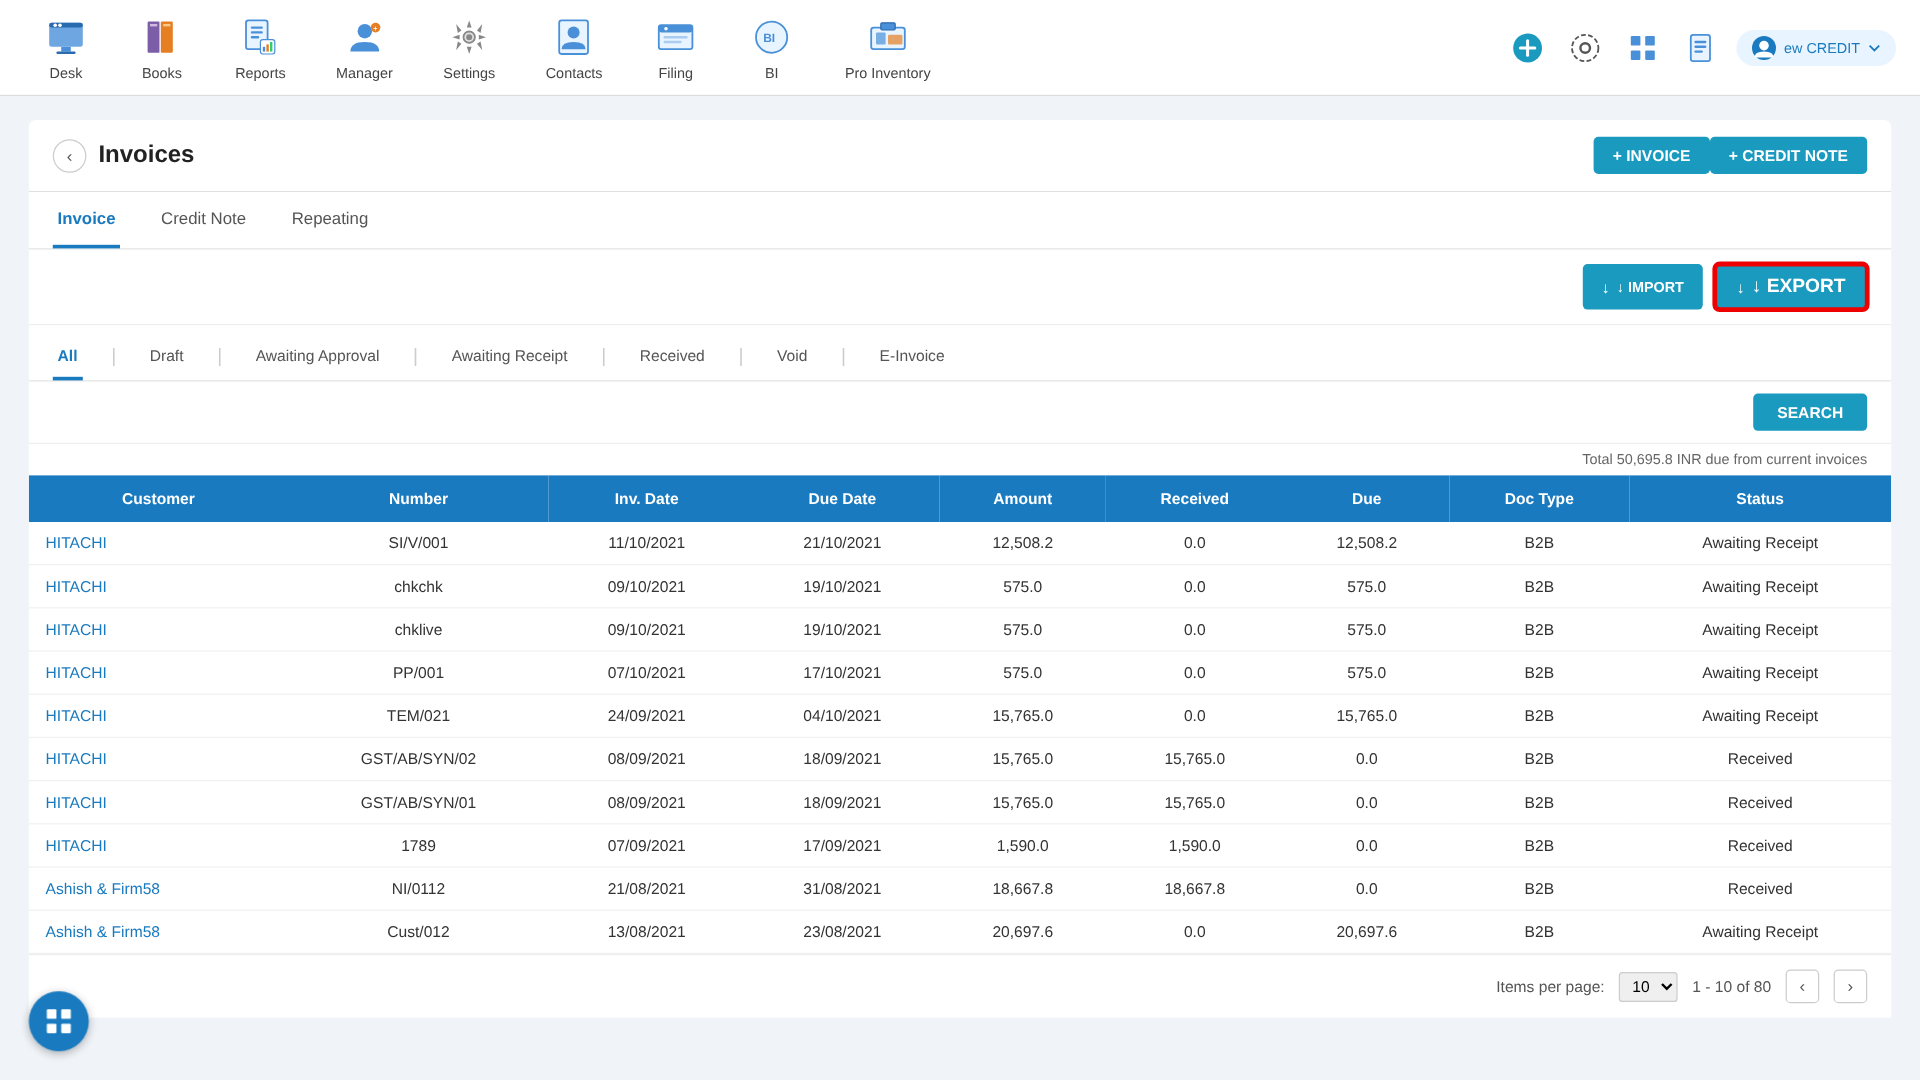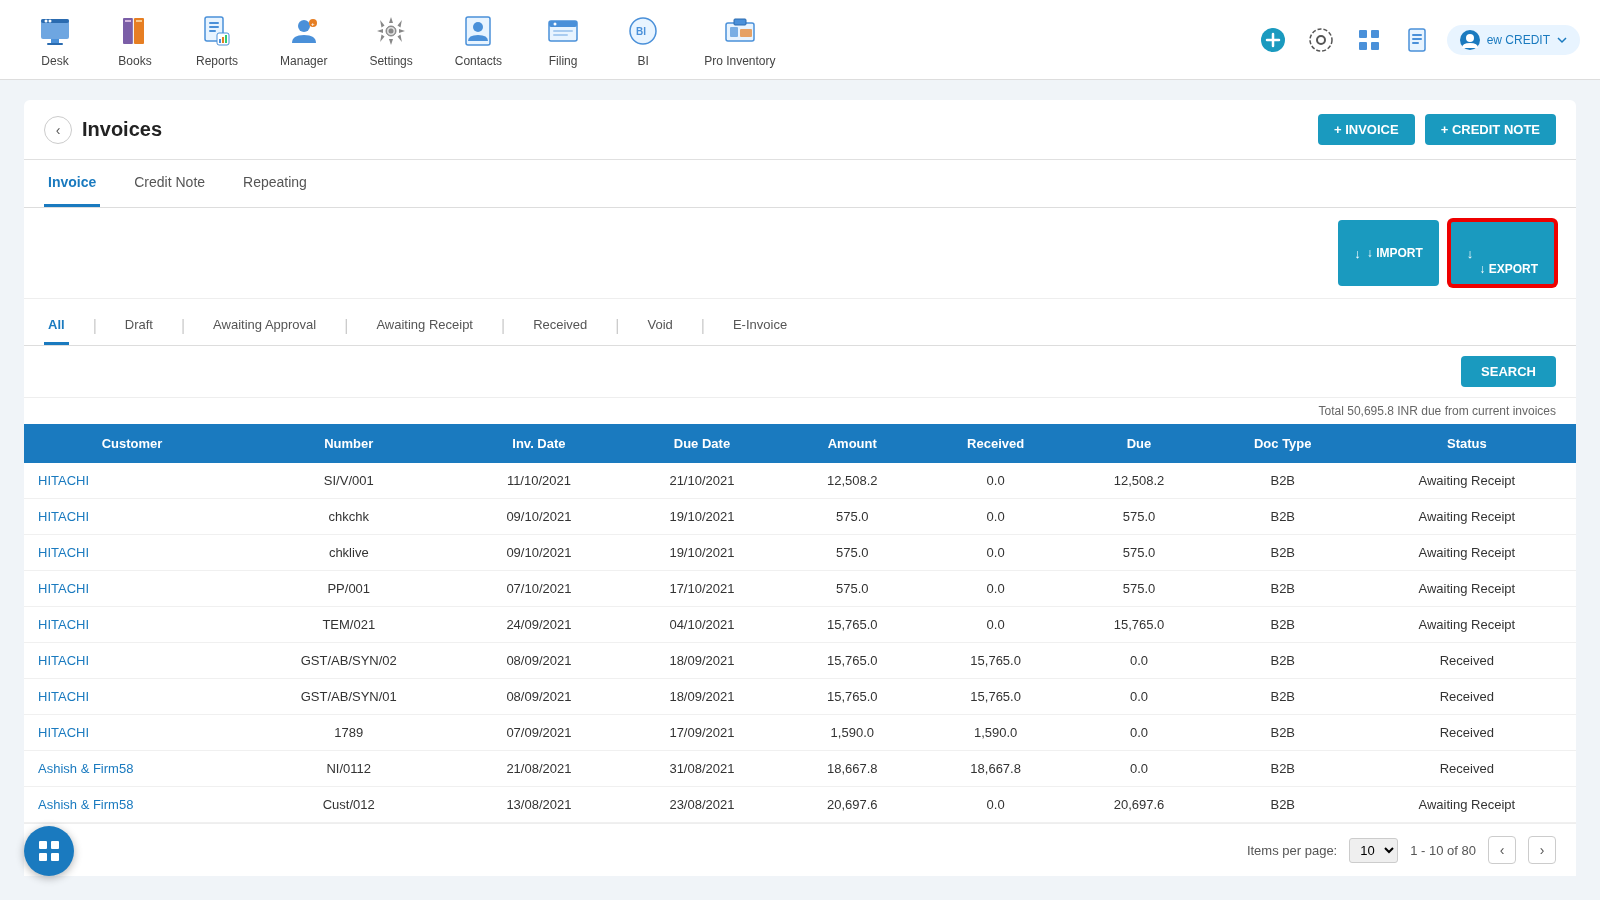--- a/index.html
+++ b/index.html
@@ -34,21 +34,21 @@
       background: #fff; padding: 14px 20px; border-radius: 6px 6px 0 0;
       border-bottom: 1px solid #e0e0e0;
     }
     .page-title-row { display: flex; align-items: center; gap: 10px; }
     .back-btn {
       width: 28px; height: 28px; border-radius: 50%; border: 1px solid #ccc;
       background: #fff; display: flex; align-items: center; justify-content: center;
       cursor: pointer; font-size: 14px; color: #555;
     }
     .page-title { font-size: 20px; font-weight: bold; color: #222; }
-    .header-actions { display: flex; gap: 10px; }
+    .header-actions { display: flex; }
     .btn-teal {
       background: #1a9abf; color: #fff; border: none; padding: 8px 16px;
       border-radius: 4px; cursor: pointer; font-size: 13px; font-weight: 600;
       display: flex; align-items: center; gap: 6px;
     }
 
     
     .tab-bar {
       background: #fff; border-bottom: 1px solid #ddd;
       display: flex; padding: 0 20px; gap: 30px;
@@ -332,21 +332,21 @@
     <div class="tab">Repeating</div>
   </div>
 
   <div class="toolbar">
     <button class="btn-outline-teal">
       <span>↓</span>
       <span style="font-size:12px;">↓ IMPORT</span>
     </button>
     <button class="btn-export">
       <span>↓</span>
-      <span style="font-size:12px;margin-top:32px;">↓ EXPORT</span>
+      <span style="font-size:16px;">↓ EXPORT</span>
     </button>
   </div>
 
   <div class="filter-bar">
     <div class="filter-tab active">All</div>
     <span class="filter-divider">|</span>
     <div class="filter-tab">Draft</div>
     <span class="filter-divider">|</span>
     <div class="filter-tab">Awaiting Approval</div>
     <span class="filter-divider">|</span>

